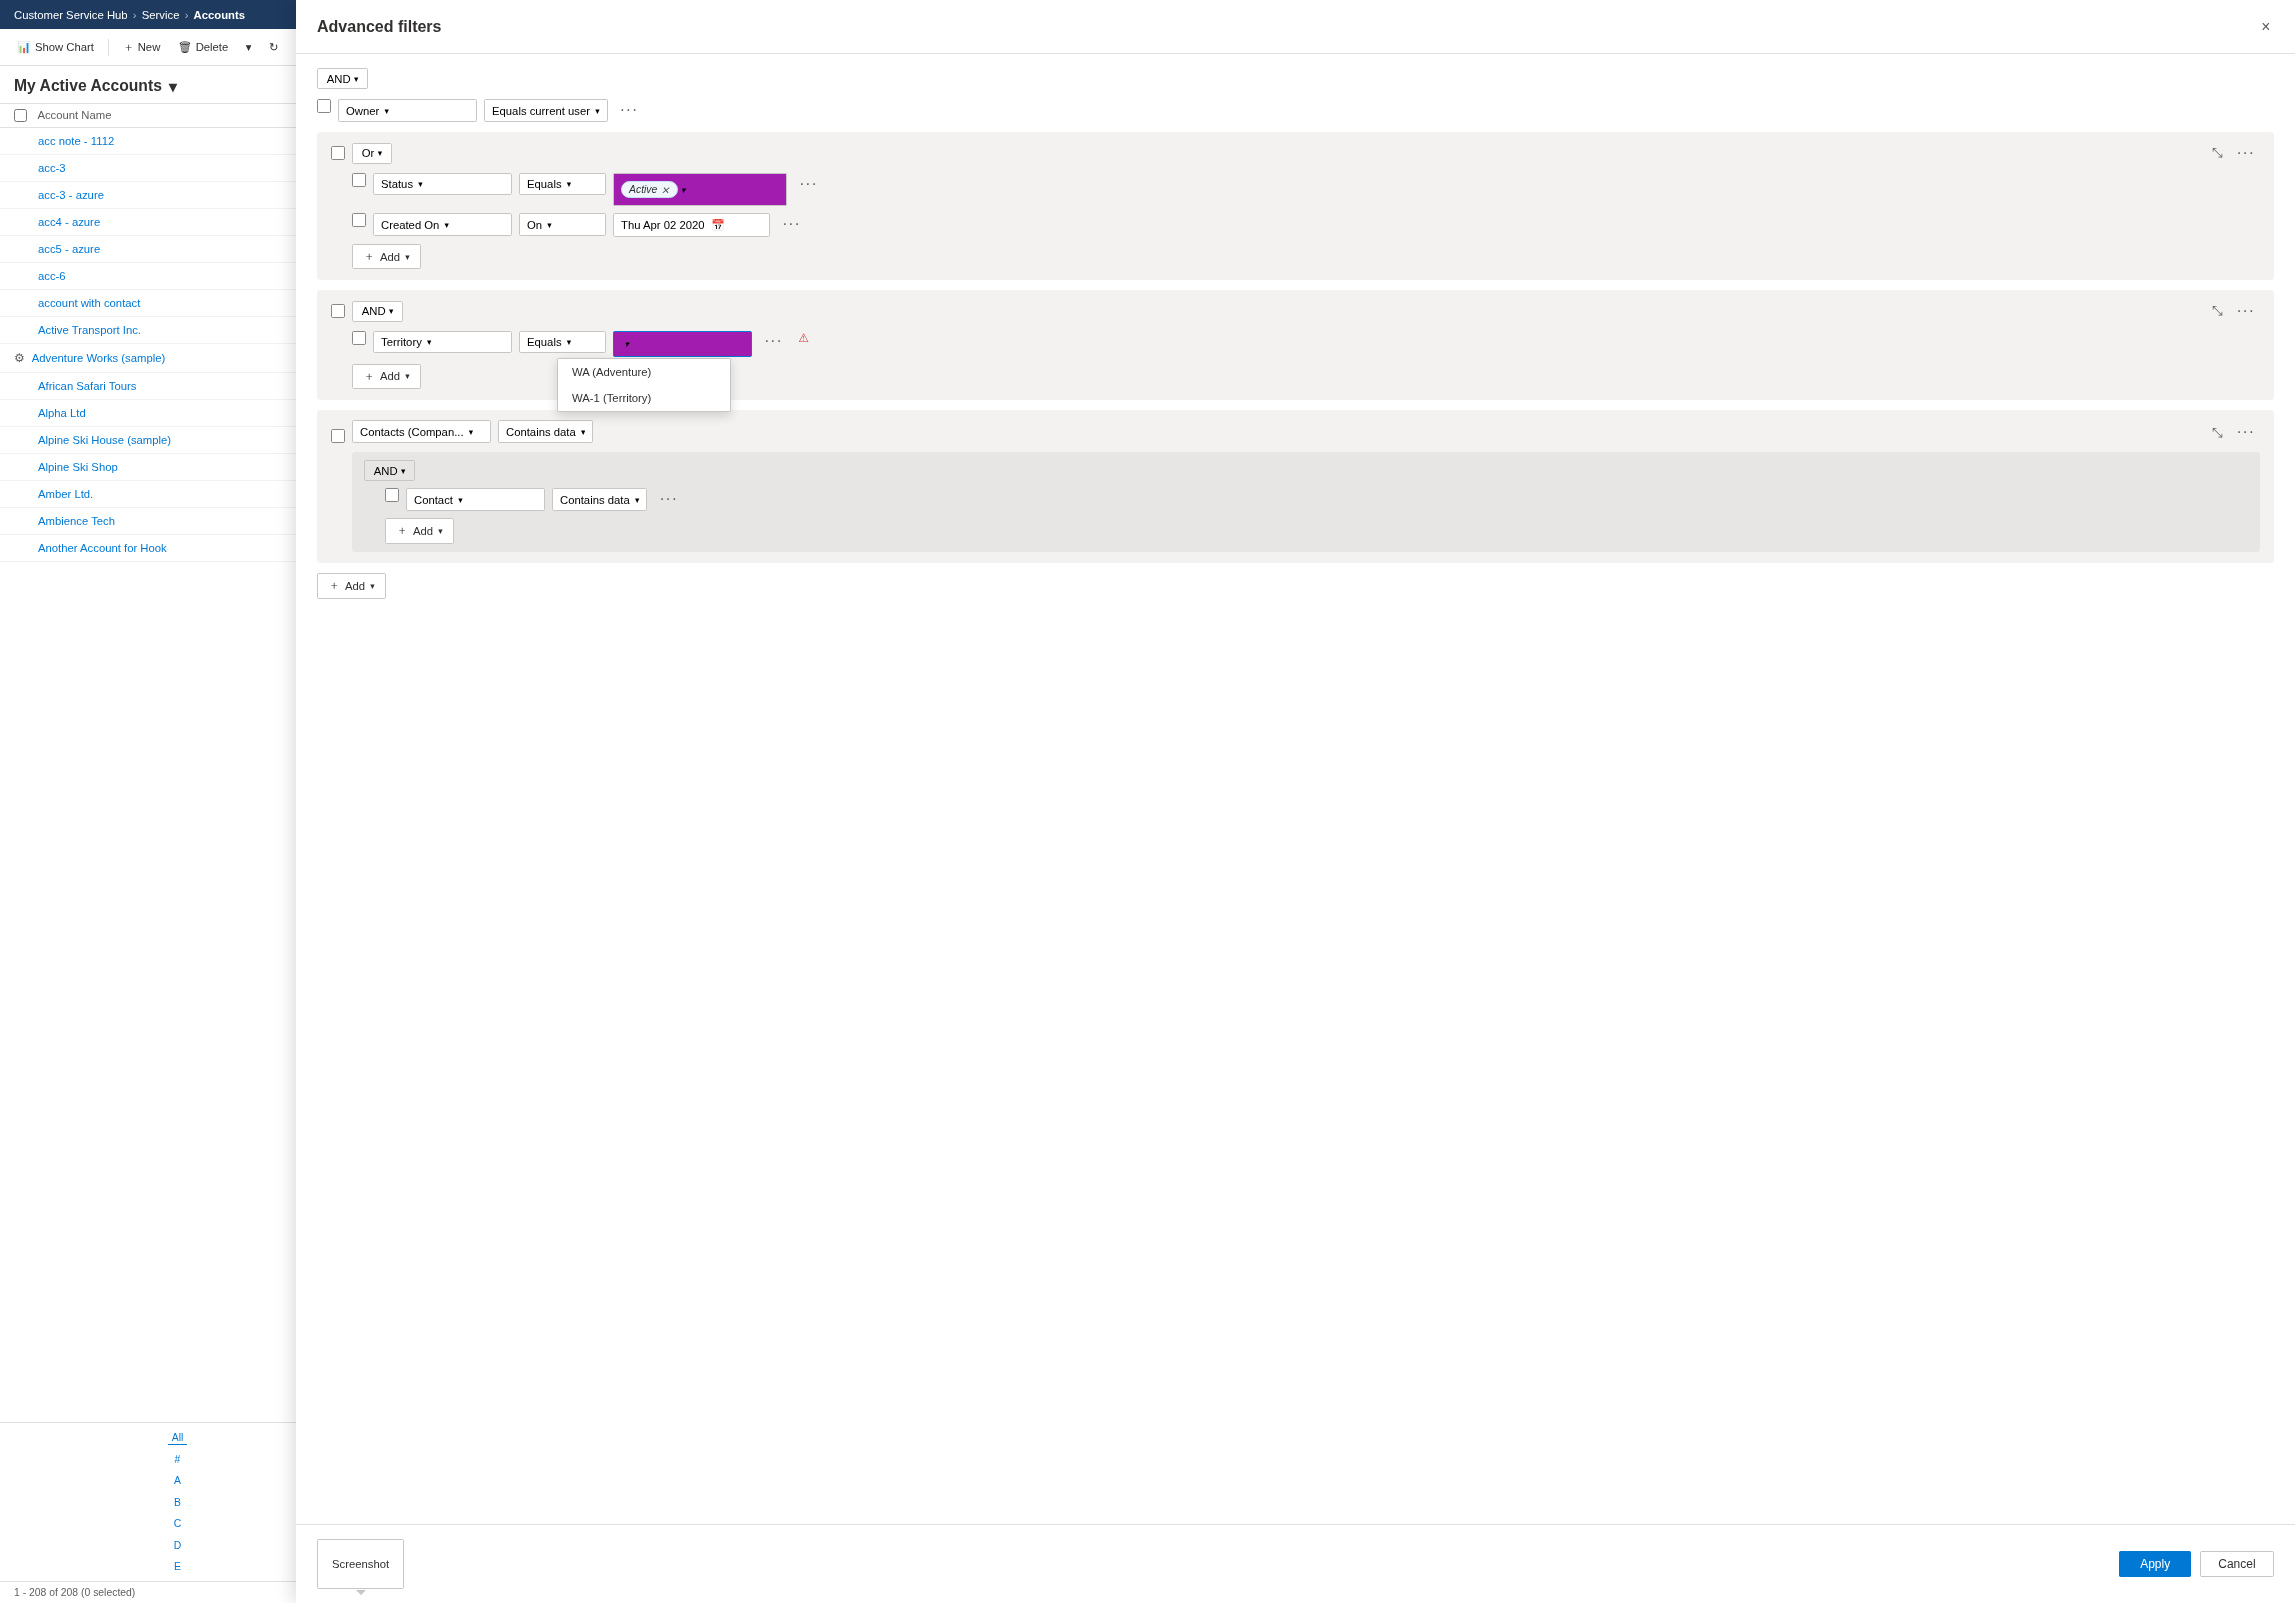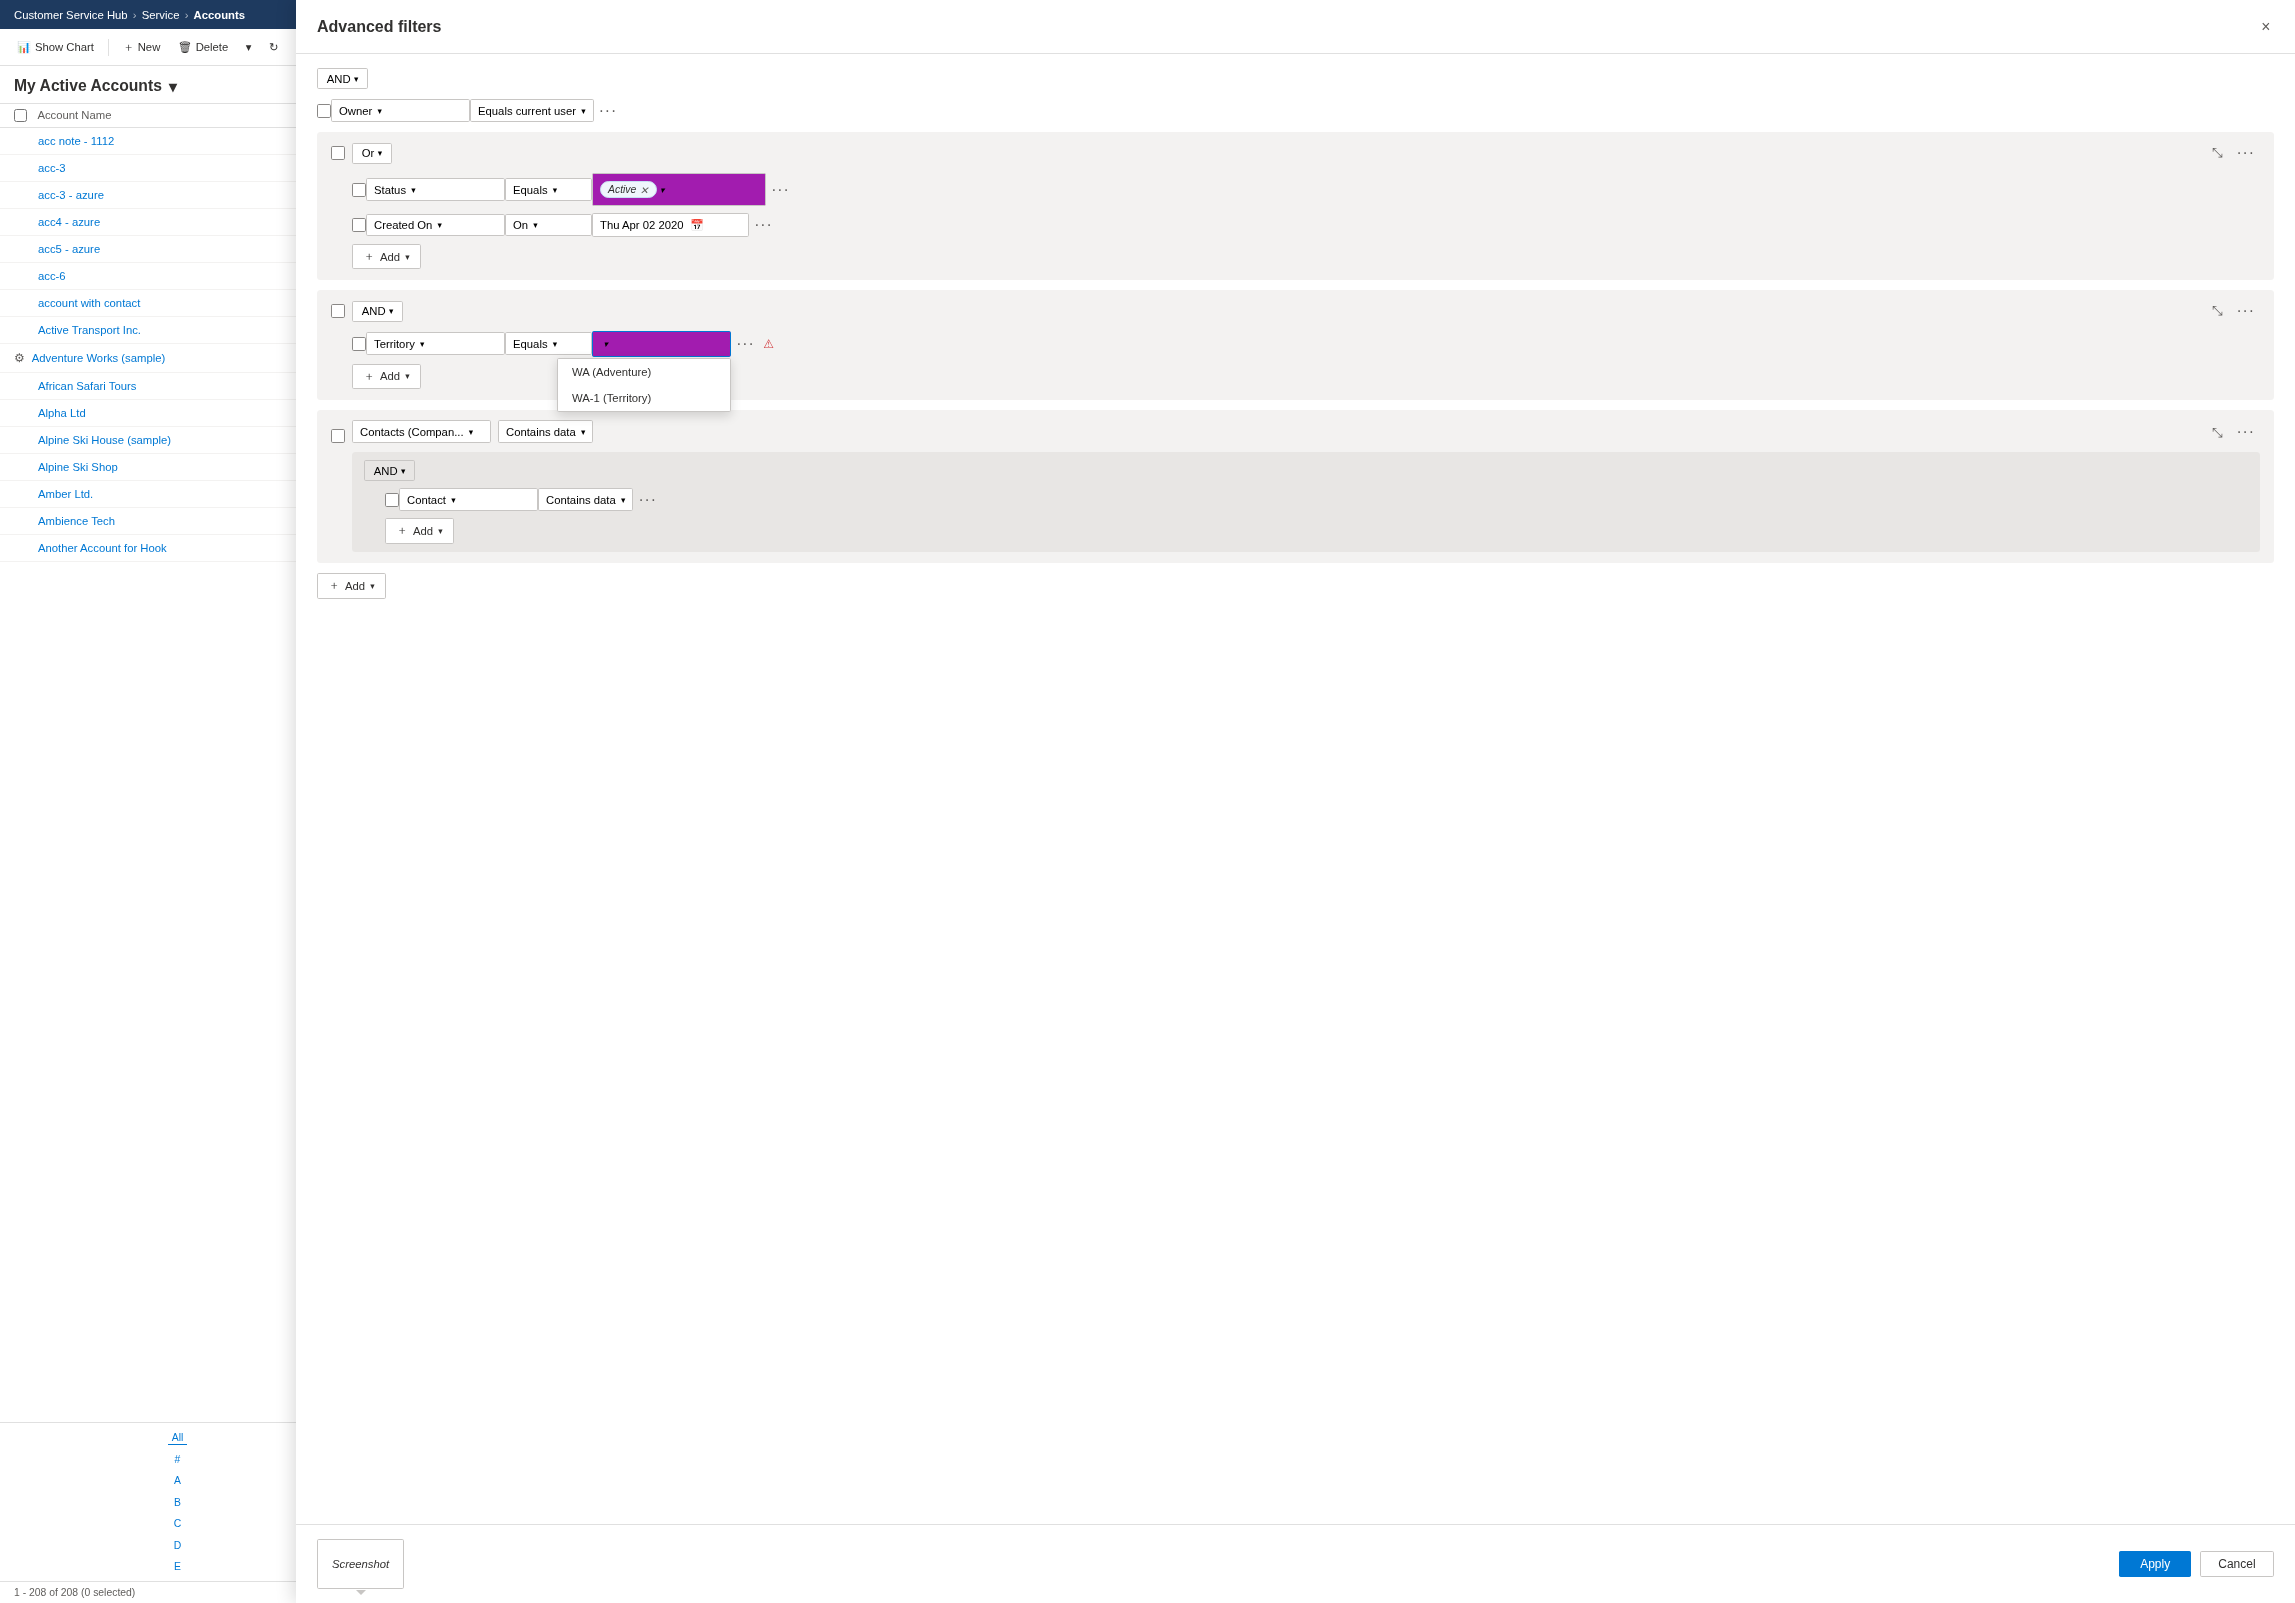--- a/index.html
+++ b/index.html
@@ -109,21 +109,21 @@
 
     
     .filter-group {
       background: #f3f2f1; border-radius: 3.5px; margin-bottom: 10.4px;
       padding: 10.4px 14px;
     }
     .group-header { display: flex; align-items: center; margin-bottom: 8.7px; gap: 7px; }
     .spacer { flex: 1; }
 
     .filter-row {
-      display: flex; align-items: center; margin-bottom: 7px;
+      display: flex; align-items: flex-start; gap: 7px; margin-bottom: 7px;
       padding-left: 21px;
     }
 
     .filter-checkbox {
       width: 14px; height: 14px; border: 0.9px solid #8a8886; border-radius: 1.7px;
       flex-shrink: 0; background: #fff; cursor: pointer;
     }
 
     .filter-select {
       border: 0.9px solid #c8c6c4; border-radius: 1.7px; padding: 4.3px 7px;
@@ -196,21 +196,20 @@
 
     
     .filters-footer {
       display: flex; align-items: center; justify-content: space-between;
       padding: 14px 21px; border-top: 0.9px solid #e0e0e0;
     }
     .screenshot-btn {
       border: 0.9px solid #c8c6c4; border-radius: 1.7px; padding: 18px 14px;
       font-size: 11.3px; background: #fff; cursor: pointer; color: #323130;
       position: relative;
-      font-style: italic;
     }
     .screenshot-btn::after {
       content: '';
       position: absolute; bottom: -7px; left: 50%; transform: translateX(-50%);
       border-left: 5.2px solid transparent; border-right: 5.2px solid transparent;
       border-top: 5.2px solid #c8c6c4;
     }
     .footer-right { display: flex; gap: 8.7px; }
     .apply-btn {
       background: #0078d4; color: #fff; border: none; border-radius: 1.7px;

